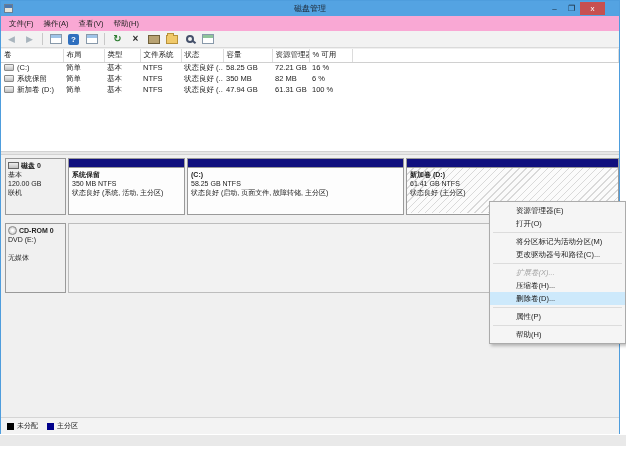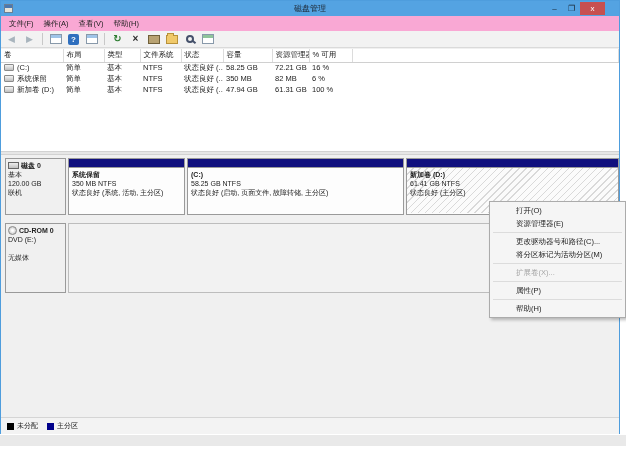--- a/index.html
+++ b/index.html
@@ -66,21 +66,21 @@
   
   .legend { position:absolute; left:0; top:416px; width:100%; height:17px; border-top:1px solid #d5d5d5; background:#f3f3f3; display:flex; align-items:center; gap:9px; padding-left:6px; }
   .legend-item { display:flex; align-items:center; gap:3px; font-size:7px; color:#222; }
   .sq { width:7px; height:7px; }
   .sq.unalloc { background:#000000; }
   .sq.primary { background:#00008b; }
 
   
   .ctx-menu { position:absolute; left:489px; top:201px; width:137px; background:#f5f5f5; border:1px solid #ababab; box-shadow:2px 2px 3px rgba(0,0,0,0.25); padding:2px 0; z-index:20; }
   .ctx-item { height:13px; line-height:13px; font-size:7.5px; color:#1a1a1a; padding-left:26px; padding-right:6px; white-space:nowrap; overflow:hidden; }
-  .ctx-item.disabled { color:#a6a6a6; }
+  .ctx-item.disabled { color:#a6a6a6;font-style:italic; }
   .ctx-item.highlighted { background:#cde9fb; }
   .ctx-sep { height:0; border-top:1px solid #dcdcdc; margin:2px 3px; }
 
   
   .below-band { position:absolute; left:0; top:435px; width:626px; height:11px; background:#e9e9e9; }
 </style>
 </head>
 <body>
 
 <div class="window">
@@ -284,26 +284,28 @@
     </div>
     <div class="legend-item">
       <span class="sq primary"></span>
       <span>主分区</span>
     </div>
   </div>
 
 </div>
 
 <div class="ctx-menu">
+  <div class="ctx-item">资源管理器(E)</div>
   <div class="ctx-item">打开(O)</div>
-  <div class="ctx-item">资源管理器(E)</div>
   <div class="ctx-sep"></div>
+  <div class="ctx-item">将分区标记为活动分区(M)</div>
   <div class="ctx-item">更改驱动器号和路径(C)...</div>
-  <div class="ctx-item">将分区标记为活动分区(M)</div>
   <div class="ctx-sep"></div>
   <div class="ctx-item disabled">扩展卷(X)...</div>
+  <div class="ctx-item">压缩卷(H)...</div>
+  <div class="ctx-item highlighted">删除卷(D)...</div>
   <div class="ctx-sep"></div>
   <div class="ctx-item">属性(P)</div>
   <div class="ctx-sep"></div>
   <div class="ctx-item">帮助(H)</div>
 </div>
 
 <div class="below-band"></div>
 
 </body></html>

